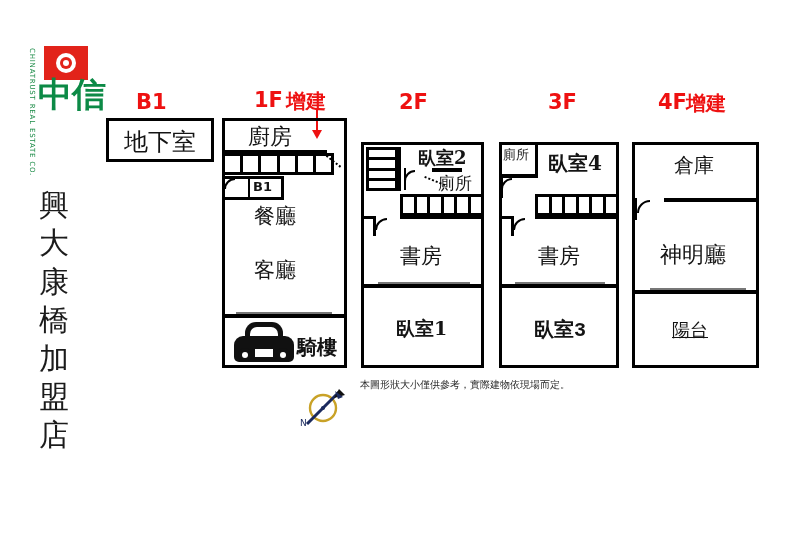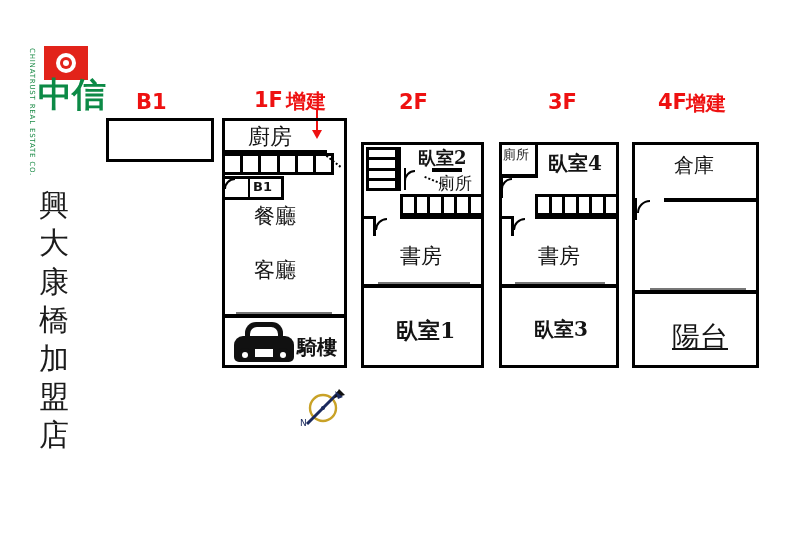--- a/index.html
+++ b/index.html
@@ -106,20 +106,21 @@
     <span>康</span>
     <span>橋</span>
     <span>加</span>
     <span>盟</span>
     <span>店</span>
   </div>
 
 
   <div class="flabel" style="left:136px;top:90px;font-size:21px;">B1</div>
   <div class="box" style="left:106px;top:118px;width:108px;height:44px;"></div>
+  <div class="rm" style="left:124px;top:126px;font-size:24px;">地下室</div>
 
   <div class="flabel" style="left:254px;top:88px;font-size:21px;">1F</div>
   <div class="flabel cn" style="left:286px;top:88px;font-size:20px;">增建</div>
   <div class="arrow-line" style="left:316px;top:110px;height:22px;"></div>
   <div class="arrow-head" style="left:312px;top:130px;"></div>
 
   <div class="wall" style="left:222px;top:118px;width:3px;height:250px;"></div>
   <div class="wall" style="left:344px;top:118px;width:3px;height:250px;"></div>
   <div class="wall" style="left:222px;top:118px;width:125px;height:3px;"></div>
   <div class="wall" style="left:222px;top:365px;width:125px;height:3px;"></div>
@@ -191,21 +192,21 @@
   </div>
   <div class="wall" style="left:400px;top:216px;width:84px;height:3px;"></div>
 
   <div class="wall" style="left:361px;top:216px;width:14px;height:3px;"></div>
   <div class="wall" style="left:373px;top:216px;width:3px;height:20px;"></div>
   <div class="arcq" style="left:375px;top:218px;width:24px;height:24px;"></div>
   <div class="rm" style="left:400px;top:242px;font-size:21px;">書房</div>
 
   <div class="wall" style="left:361px;top:284px;width:123px;height:4px;"></div>
   <div class="wall" style="left:378px;top:282px;width:92px;height:2px;background:#777;"></div>
-  <div class="rm rm-b" style="left:396px;top:316px;font-size:22px;">臥室1</div>
+  <div class="rm rm-b" style="left:396px;top:316px;font-size:19px;">臥室1</div>
   <div class="dash" style="left:482px;top:290px;height:72px;"></div>
 
   <div class="flabel" style="left:548px;top:90px;font-size:21px;">3F</div>
 
   <div class="wall" style="left:499px;top:142px;width:3px;height:226px;"></div>
   <div class="wall" style="left:616px;top:142px;width:3px;height:226px;"></div>
   <div class="wall" style="left:499px;top:142px;width:120px;height:3px;"></div>
   <div class="wall" style="left:499px;top:365px;width:120px;height:3px;"></div>
 
   <div class="rm" style="left:503px;top:146px;font-size:13px;">廁所</div>
@@ -226,45 +227,47 @@
   </div>
   <div class="wall" style="left:535px;top:216px;width:84px;height:3px;"></div>
 
   <div class="wall" style="left:499px;top:216px;width:14px;height:3px;"></div>
   <div class="wall" style="left:511px;top:216px;width:3px;height:20px;"></div>
   <div class="arcq" style="left:513px;top:218px;width:24px;height:24px;"></div>
   <div class="rm" style="left:538px;top:242px;font-size:21px;">書房</div>
 
   <div class="wall" style="left:499px;top:284px;width:120px;height:4px;"></div>
   <div class="wall" style="left:515px;top:282px;width:90px;height:2px;background:#777;"></div>
-  <div class="rm rm-b" style="left:534px;top:316px;font-size:20px;">臥室3</div>
+  <div class="rm rm-b" style="left:534px;top:316px;font-size:20px;font-family:Liberation Mono, monospace;">臥室3</div>
 
   <div class="flabel" style="left:658px;top:90px;font-size:21px;">4F</div>
   <div class="flabel cn" style="left:686px;top:90px;font-size:20px;">增建</div>
 
   <div class="wall" style="left:632px;top:142px;width:3px;height:226px;"></div>
   <div class="wall" style="left:756px;top:142px;width:3px;height:226px;"></div>
   <div class="wall" style="left:632px;top:142px;width:127px;height:3px;"></div>
   <div class="wall" style="left:632px;top:365px;width:127px;height:3px;"></div>
 
   <div class="rm" style="left:674px;top:152px;font-size:20px;">倉庫</div>
   <div class="wall" style="left:664px;top:198px;width:95px;height:4px;"></div>
   <div class="wall" style="left:634px;top:198px;width:3px;height:22px;"></div>
   <div class="arcq" style="left:637px;top:200px;width:26px;height:26px;"></div>
 
+  <div class="rm" style="left:660px;top:240px;font-size:22px;">神明廳</div>
 
   <div class="wall" style="left:632px;top:290px;width:127px;height:4px;"></div>
   <div class="wall" style="left:650px;top:288px;width:96px;height:2px;background:#777;"></div>
-  <div class="rm" style="left:672px;top:318px;font-size:28px;text-decoration:underline;">陽台</div>
+  <div class="rm" style="left:672px;top:318px;font-size:18px;text-decoration:underline;">陽台</div>
 
   <div class="compass" style="left:298px;top:384px;width:52px;height:52px;">
     <svg width="52" height="52" viewBox="0 0 52 52">
       <circle cx="25" cy="24" r="13" fill="none" stroke="#c9a227" stroke-width="2.4"></circle>
       <line x1="9" y1="40" x2="41" y2="8" stroke="#1b2a5e" stroke-width="3"></line>
       <polygon points="41,5 47,11 36,14" fill="#111"></polygon>
       <polygon points="37,7 45,13 40,15" fill="#1b2a5e"></polygon>
       <circle cx="25" cy="24" r="2" fill="#1b2a5e"></circle>
     </svg>
     <div style="position:absolute;left:2px;top:34px;font-size:9px;color:#1b2a5e;">N</div>
   </div>
 
+  <div class="disclaimer" style="left:360px;top:378px;">本圖形狀大小僅供參考，實際建物依現場而定。</div>
 
 </div>
 
 </body></html>

